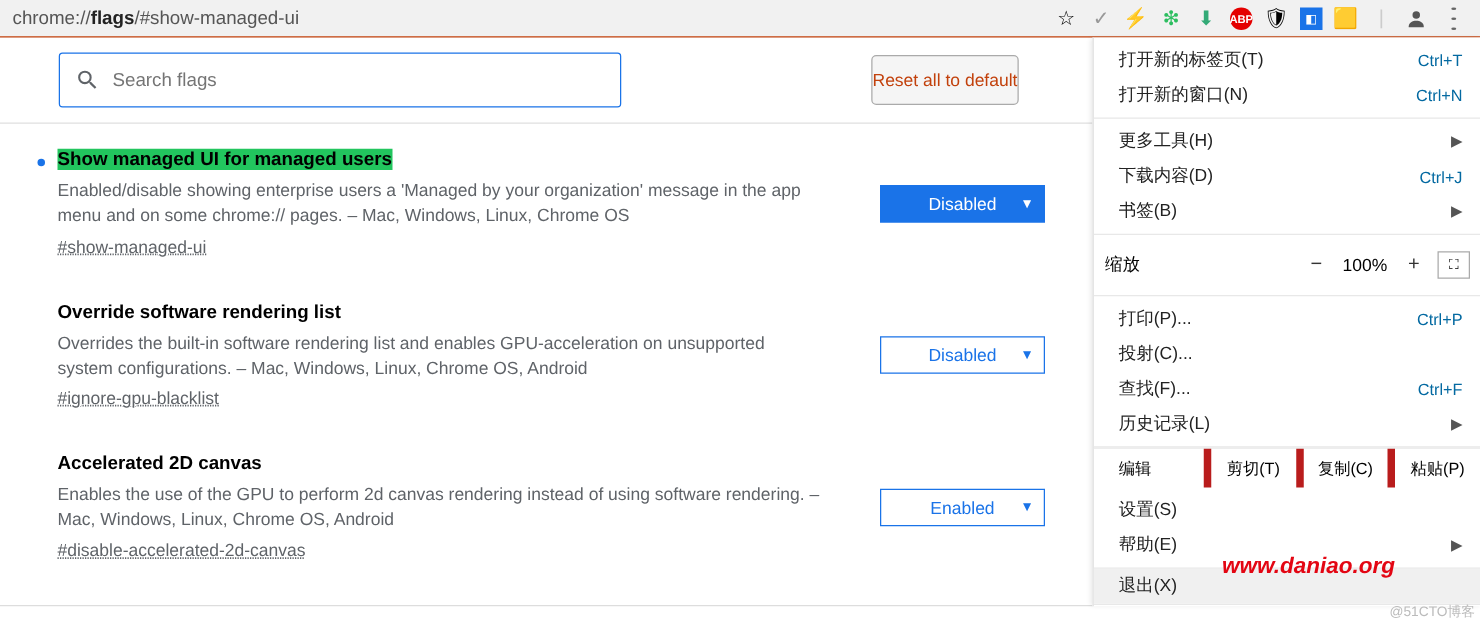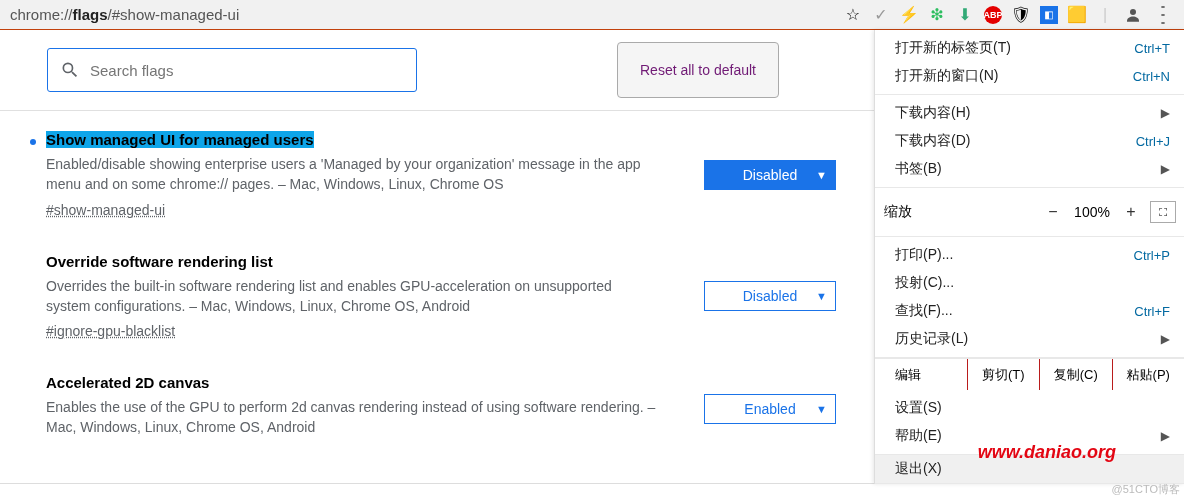--- a/index.html
+++ b/index.html
@@ -9,32 +9,32 @@
   .url { flex: 1; font-size: 15px; color: #555; padding-left: 6px; }
   .url b { color: #222; font-weight: 700; }
   .tb-icons { display: flex; align-items: center; gap: 10px; padding-right: 6px; }
   .tb-icons span { width: 18px; height: 18px; display: inline-flex; align-items: center; justify-content: center; font-size: 16px; }
   .dot { width: 4px; height: 4px; background: #666; border-radius: 50%; margin: 2px 0; }
   .more-btn { display: flex; flex-direction: column; align-items: center; justify-content: center; width: 22px; height: 22px; gap: 2px; cursor: pointer; }
 
   .page { display: flex; }
   .content { flex: 1; padding: 12px 0 0 0; border-bottom: 1px solid #ddd;}
   .topbar { display: flex; align-items: center; padding: 0 10px 12px 47px; border-bottom: 1px solid #e0e0e0; gap: 200px;}
-  .search-box { width: 370px; height: 44px; border: 1px solid #1a73e8; border-radius: 3px; display: flex; align-items: center; padding: 0 12px; color: #5f6368; }
+  .search-box { width: 450px; height: 44px; border: 1px solid #1a73e8; border-radius: 3px; display: flex; align-items: center; padding: 0 12px; color: #5f6368; }
   .search-box svg { width: 20px; height: 20px; margin-right: 10px; fill: #5f6368; }
   .search-box input { border: none; outline: none; font-size: 15px; flex: 1; color: #5f6368; }
-  .reset-btn { height: 56px; padding: 0 22px; border: 1px solid #aaa; border-radius: 4px; background: #f5f5f5; font-size: 14px; color: #701a75; cursor: pointer; }
+  .reset-btn { height: 40px; padding: 0 0; border: 1px solid #aaa; border-radius: 4px; background: #f5f5f5; font-size: 14px; color: #c2410c; cursor: pointer; }
 
   .flags { padding: 20px 10px 0 30px; }
   .flag { display: flex; margin-bottom: 34px; }
   .flag-dot { width: 6px; height: 6px; border-radius: 50%; background: #1a73e8; margin-top: 8px; margin-right: 10px; flex-shrink: 0; visibility: hidden; }
   .flag.hl .flag-dot { visibility: visible; }
   .flag-body { flex: 1; max-width: 610px; }
   .flag-title { font-size: 15px; font-weight: 600; color: #000; margin-bottom: 6px; display: inline-block; }
-  .flag.hl .flag-title { background: #0ea5e9; }
+  .flag.hl .flag-title { background: #22c55e; }
   .flag-desc { font-size: 14px; color: #5f6368; line-height: 1.45; margin-bottom: 6px; }
   .flag-anchor { font-size: 14px; color: #5f6368; text-decoration: underline dotted; }
   .flag-ctrl { width: 180px; display: flex; align-items: center; justify-content: flex-end; }
   .select { width: 160px; height: 30px; border: 1px solid #1a73e8; display: flex; align-items: center; justify-content: center; position: relative; color: #1a73e8; font-size: 14px; cursor: pointer; margin-left: 48px; }
   .select.filled { background: #1a73e8; color: #fff; }
   .select .arrow { position: absolute; right: 8px; font-size: 11px; }
 
   .menu { width: 310px; background: #fff; border-left: 1px solid #ddd; box-shadow: -1px 0 4px rgba(0,0,0,.1); font-size: 14px; }
   .menu-sec { border-bottom: 1px solid #e8e8e8; padding: 4px 0; }
   .menu-item { display: flex; align-items: center; height: 28px; padding: 0 14px 0 20px; cursor: pointer; }
@@ -43,21 +43,21 @@
   .menu-short { color: #0369a1; font-size: 13px; text-align: right; }
   .menu-arrow { color: #555; font-size: 12px; margin-left: 8px; }
 
   .zoom-row { display: flex; align-items: center; height: 40px; padding: 0 8px 0 9px; }
   .zoom-row .lbl { flex: 1; }
   .zoom-row .btn { width: 30px; text-align: center; color: #333; font-size: 16px; cursor: pointer; }
   .zoom-row .pct { width: 48px; text-align: center; }
   .zoom-row .full { width: 26px; height: 22px; border: 1px solid #aaa; margin-left: 4px; display:flex;align-items:center;justify-content:center; font-size:11px; cursor:pointer;}
 
   .edit-row { display: flex; height: 32px; border-top: 1px solid #e8e8e8; }
-  .edit-row > div { flex: 1; display: flex; align-items: center; justify-content: center; border-right: 1px solid #b91c1c; font-size: 13px; cursor: pointer; }
+  .edit-row > div { flex: 1; display: flex; align-items: center; justify-content: center; border-right: 6px solid #b91c1c; font-size: 13px; cursor: pointer; }
   .edit-row > div:first-child { justify-content: flex-start; padding-left: 20px; }
   .edit-row > div:last-child { border-right: none; }
 
   .watermark { position: absolute; right: 68px; bottom: 38px; color: #e30613; font-weight: 700; font-size: 18px; font-style: italic;}
   .cto { position: absolute; right: 4px; bottom: 4px; color: #bbb; font-size: 11px; }
 </style>
 </head>
 <body>
 
 <div class="toolbar">
@@ -128,20 +128,21 @@
         <span>Disabled</span>
         <span class="arrow">▼</span>
       </div>
     </div>
         </div>
         <div class="flag">
     <div class="flag-dot"></div>
     <div class="flag-body">
       <span class="flag-title">Accelerated 2D canvas</span>
       <div class="flag-desc">Enables the use of the GPU to perform 2d canvas rendering instead of using software rendering. – Mac, Windows, Linux, Chrome OS, Android</div>
+      <a class="flag-anchor">#disable-accelerated-2d-canvas</a>
     </div>
     <div class="flag-ctrl">
       <div class="select ">
         <span>Enabled</span>
         <span class="arrow">▼</span>
       </div>
     </div>
         </div>
       </div>
   </div>
@@ -152,21 +153,21 @@
           <span class="menu-label">打开新的标签页(T)</span>
           <span class="menu-short">Ctrl+T</span>
         </div>
         <div class="menu-item">
           <span class="menu-label">打开新的窗口(N)</span>
           <span class="menu-short">Ctrl+N</span>
         </div>
       </div>
     <div class="menu-sec" id="sec2">
         <div class="menu-item">
-          <span class="menu-label">下载内容(H)</span>
+          <span class="menu-label">更多工具(H)</span>
           <span class="menu-arrow">▶</span>
         </div>
         <div class="menu-item">
           <span class="menu-label">下载内容(D)</span>
           <span class="menu-short">Ctrl+J</span>
         </div>
         <div class="menu-item">
           <span class="menu-label">书签(B)</span>
           <span class="menu-arrow">▶</span>
         </div>

